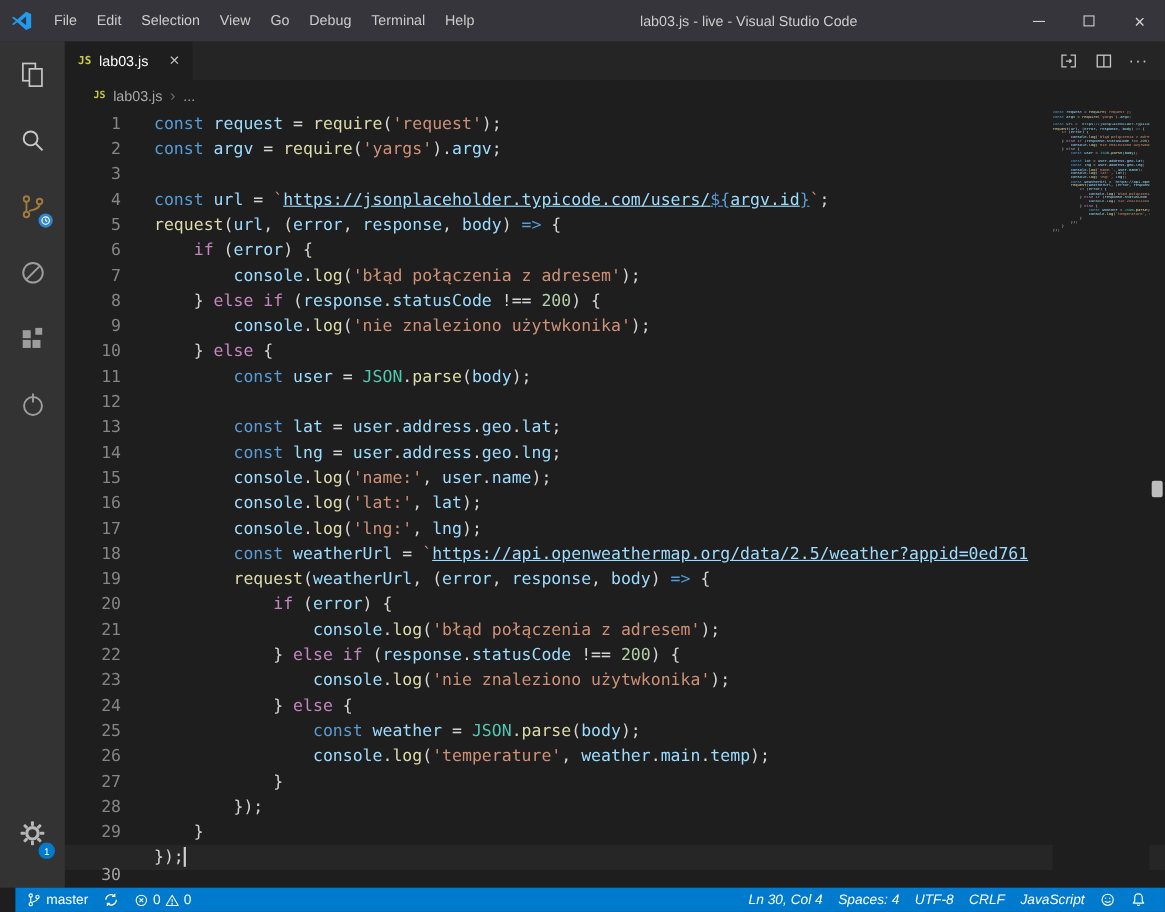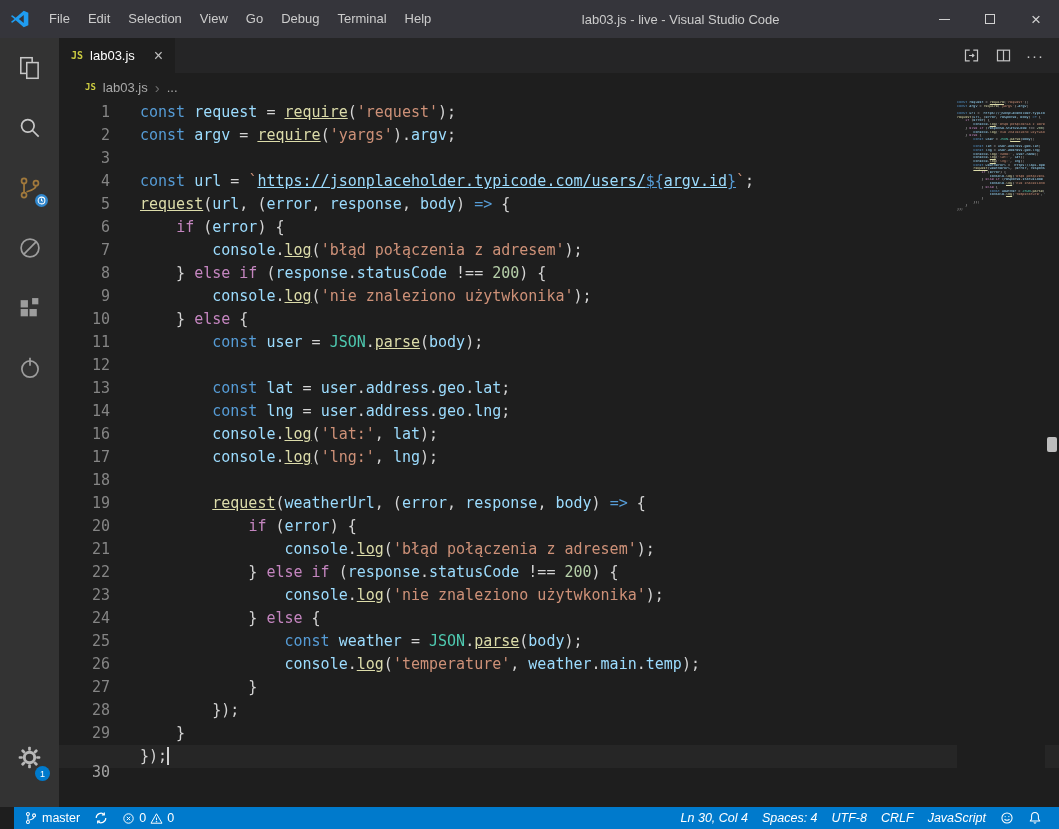--- a/index.html
+++ b/index.html
@@ -47,21 +47,21 @@
   .editor { flex:1; position:relative; overflow:hidden; }
   .lines { position:absolute; top:0; left:0; right:0; font-family:"DejaVu Sans Mono",monospace; font-size:15px; line-height:23px; }
   .code-line { display:flex; height:23px; }
   .code-line.current { background:rgba(255,255,255,0.04); }
   .ln { width:51px; text-align:right; color:#858585; flex:none; }
   .current .ln { color:#a3a3a3;margin-top:16px; }
   .code { padding-left:30px; flex:none; white-space:pre; }
   .tk.kw  { color:#569cd6; }
   .tk.ctrl{ color:#c586c0; }
   .tk.var { color:#9cdcfe; }
-  .tk.fn  { color:#dcdcaa;text-decoration:underline; }
+  .tk.fn  { color:#dcdcaa; }
   .tk.str { color:#ce9178; }
   .tk.num { color:#b5cea8; }
   .tk.cls { color:#4ec9b0; }
   .tk.pl  { color:#d4d4d4; }
   .tk.link{ color:#9cdcfe;margin-top:44px; }
   .tk.u   { text-decoration:underline; }
   .caret { display:inline-block; width:2px; height:18px; background:#d0d0d0; vertical-align:text-bottom; }
   
   .minimap { position:absolute; top:0; right:14px; width:88px; bottom:0; background:#1e1e1e;
     font-family:"DejaVu Sans Mono",monospace; font-size:3.4px; line-height:3.7px; overflow:hidden; }
@@ -263,29 +263,34 @@
           </div>
           <div class="code-line">
             <span class="ln">13</span>
             <span class="code"><span class="tk pl">        </span><span class="tk kw">const</span><span class="tk pl"> </span><span class="tk var">lat</span><span class="tk pl"> = </span><span class="tk var">user</span><span class="tk pl">.</span><span class="tk var">address</span><span class="tk pl">.</span><span class="tk var">geo</span><span class="tk pl">.</span><span class="tk var">lat</span><span class="tk pl">;</span></span>
           </div>
           <div class="code-line">
             <span class="ln">14</span>
             <span class="code"><span class="tk pl">        </span><span class="tk kw">const</span><span class="tk pl"> </span><span class="tk var">lng</span><span class="tk pl"> = </span><span class="tk var">user</span><span class="tk pl">.</span><span class="tk var">address</span><span class="tk pl">.</span><span class="tk var">geo</span><span class="tk pl">.</span><span class="tk var">lng</span><span class="tk pl">;</span></span>
           </div>
           <div class="code-line">
+            <span class="ln">15</span>
+            <span class="code"><span class="tk pl">        </span><span class="tk var">console</span><span class="tk pl">.</span><span class="tk fn">log</span><span class="tk pl">(</span><span class="tk str">'name:'</span><span class="tk pl">, </span><span class="tk var">user</span><span class="tk pl">.</span><span class="tk var">name</span><span class="tk pl">);</span></span>
+          </div>
+          <div class="code-line">
             <span class="ln">16</span>
             <span class="code"><span class="tk pl">        </span><span class="tk var">console</span><span class="tk pl">.</span><span class="tk fn">log</span><span class="tk pl">(</span><span class="tk str">'lat:'</span><span class="tk pl">, </span><span class="tk var">lat</span><span class="tk pl">);</span></span>
           </div>
           <div class="code-line">
             <span class="ln">17</span>
             <span class="code"><span class="tk pl">        </span><span class="tk var">console</span><span class="tk pl">.</span><span class="tk fn">log</span><span class="tk pl">(</span><span class="tk str">'lng:'</span><span class="tk pl">, </span><span class="tk var">lng</span><span class="tk pl">);</span></span>
           </div>
           <div class="code-line">
             <span class="ln">18</span>
+            <span class="code"><span class="tk pl">        </span><span class="tk kw">const</span><span class="tk pl"> </span><span class="tk var">weatherUrl</span><span class="tk pl"> = </span><span class="tk str">`</span><span class="tk link u">https://api.openweathermap.org/data/2.5/weather?appid=0ed761</span></span>
           </div>
           <div class="code-line">
             <span class="ln">19</span>
             <span class="code"><span class="tk pl">        </span><span class="tk fn">request</span><span class="tk pl">(</span><span class="tk var">weatherUrl</span><span class="tk pl">, (</span><span class="tk var">error</span><span class="tk pl">, </span><span class="tk var">response</span><span class="tk pl">, </span><span class="tk var">body</span><span class="tk pl">) </span><span class="tk kw">=&gt;</span><span class="tk pl"> {</span></span>
           </div>
           <div class="code-line">
             <span class="ln">20</span>
             <span class="code"><span class="tk pl">            </span><span class="tk ctrl">if</span><span class="tk pl"> (</span><span class="tk var">error</span><span class="tk pl">) {</span></span>
           </div>
           <div class="code-line">

